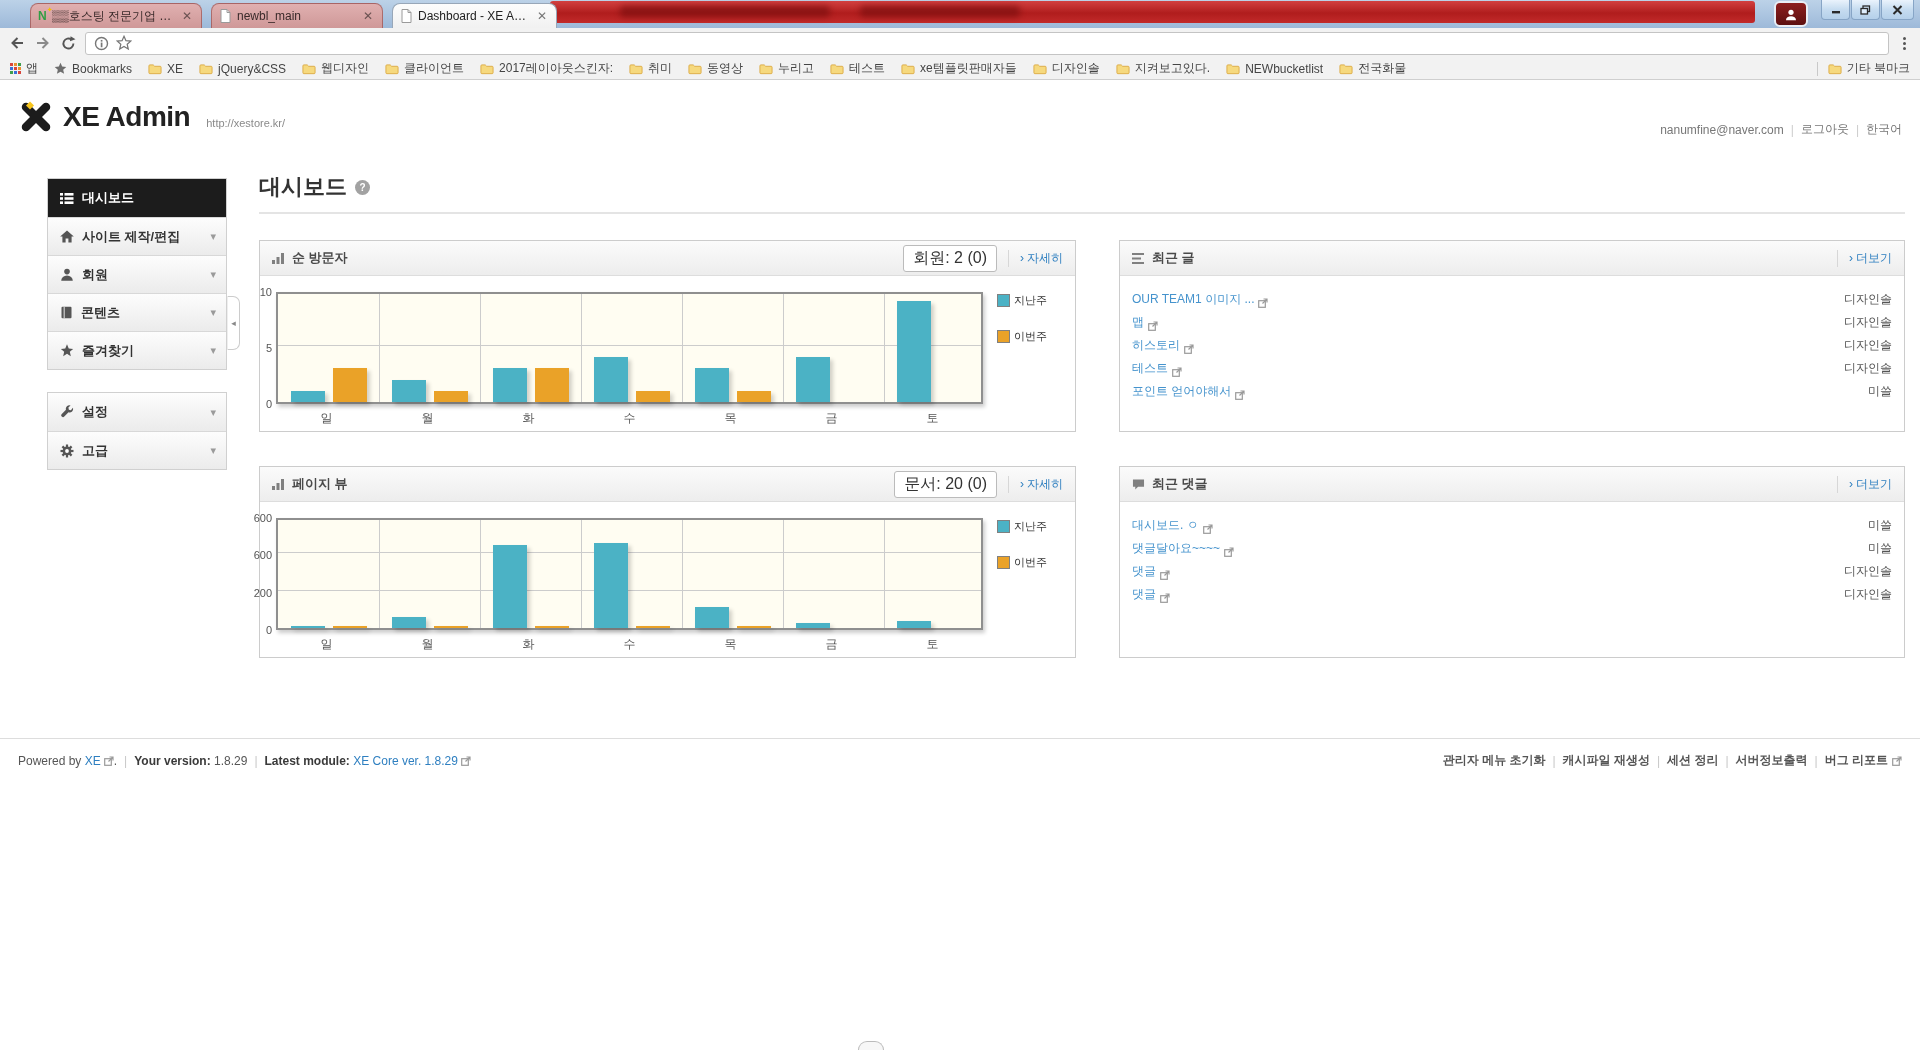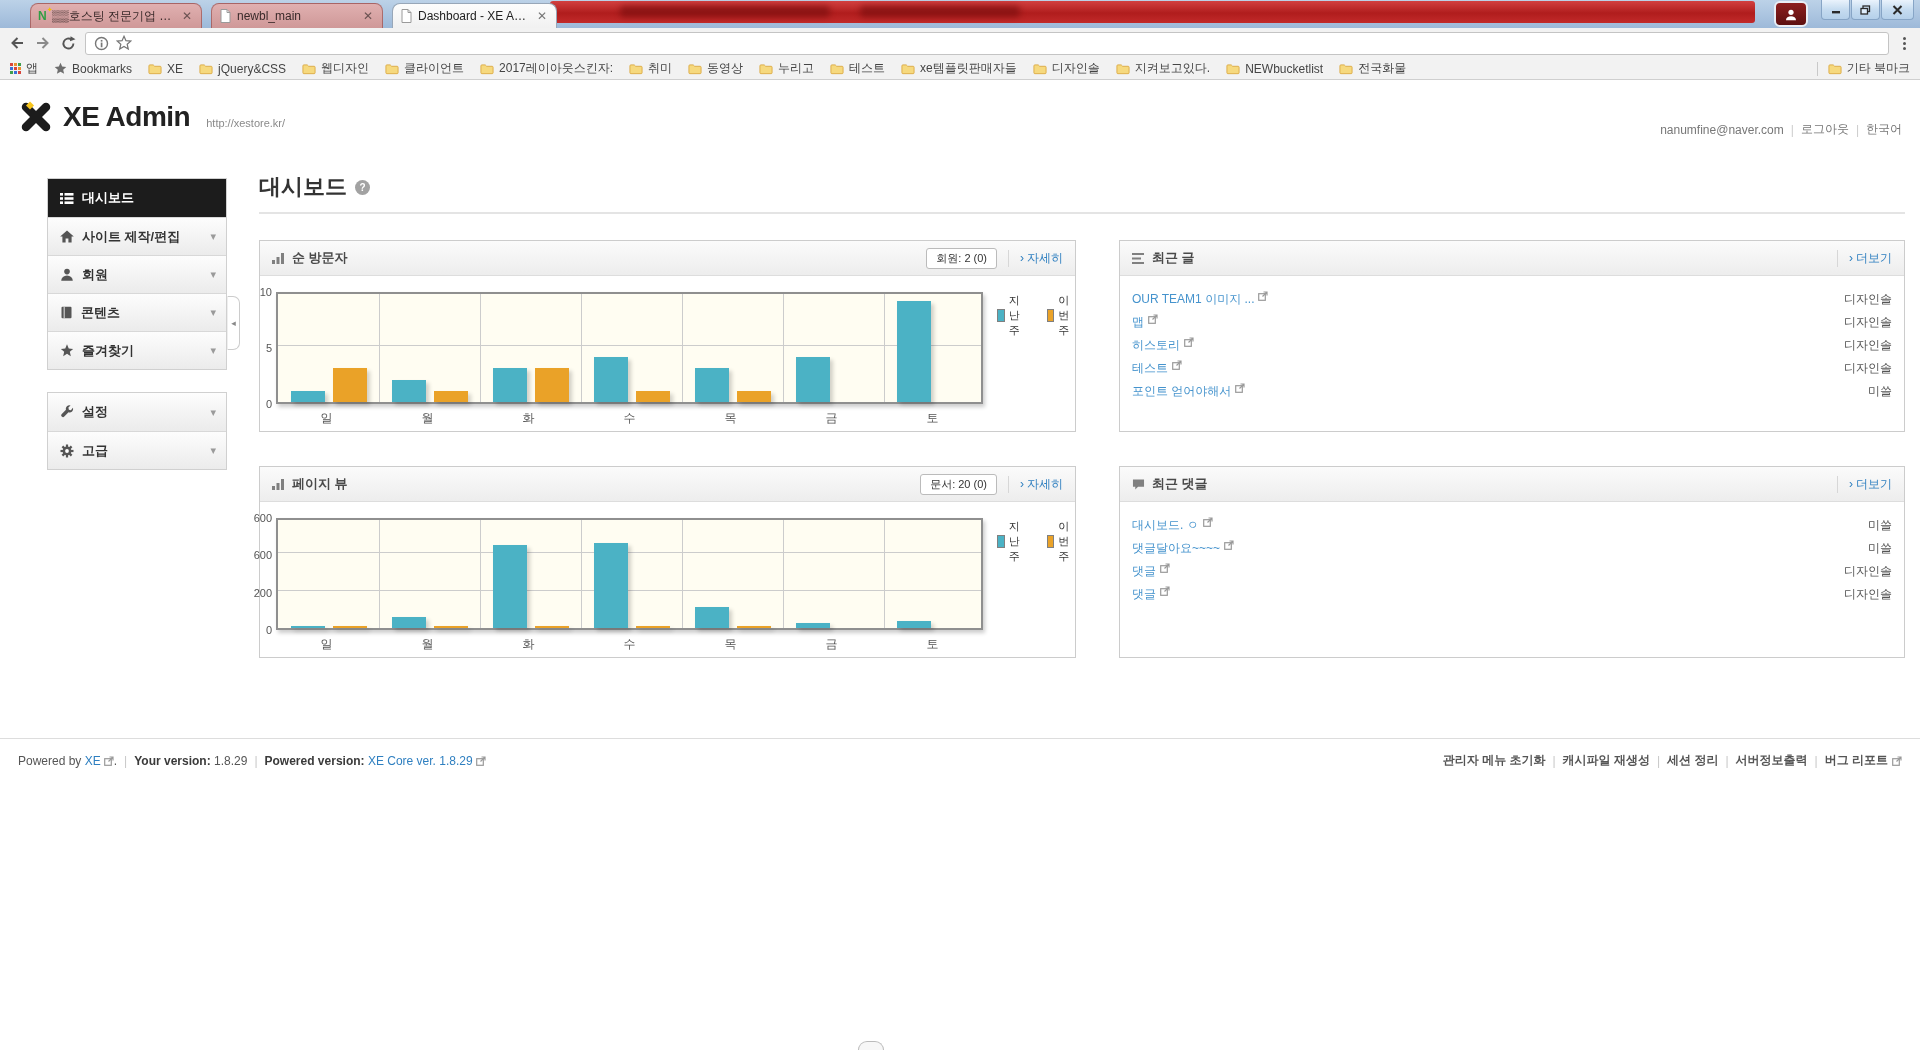--- a/index.html
+++ b/index.html
@@ -83,43 +83,43 @@
   .title-divider { border-bottom:2px solid #e4e4e4; margin-top:10px; }
 
   .grid { display:grid; grid-template-columns:817px auto; gap:34px 43px; margin-top:26px; }
 
   .panel { border:1px solid #ccc; background:#fff; height:192px; }
   .panel-header { height:35px; background:linear-gradient(#fbfbfb,#ededed);
     border-bottom:1px solid #ddd; display:flex; align-items:center; padding:0 12px; }
   .panel-title { font-size:13px; font-weight:bold; color:#4a4a4a; margin-left:7px; }
   .header-right { margin-left:auto; display:flex; align-items:center; gap:11px; }
   .badge { background:#fff; border:1px solid #bbb; border-radius:3px; padding:2px 9px;
-    font-size:11px; color:#333; }
+    font-size:16px; color:#333; }
   .more-link { color:#2e7fc0; font-size:12px; border-left:1px solid #d7d7d7;
     padding-left:11px; display:flex; align-items:center; gap:3px; cursor:pointer; }
   .more-link .arr { font-size:12px; }
 
   
   .chart-body { position:relative; height:155px; font-size:11px; }
   .plot { position:absolute; left:16px; top:16px; width:707px; height:112px;
     background:#fffdf2; border:2px solid #8f8f8f; box-shadow:2px 3px 4px rgba(0,0,0,.2); }
   .gridline-v { position:absolute; top:0; bottom:0; width:1px; background:#ccc; }
   .gridline-h { position:absolute; left:0; right:0; height:1px; background:#ccc; }
   .bar { position:absolute; bottom:0; box-shadow:3px 3px 4px rgba(0,0,0,.18); }
   .ylab { position:absolute; width:40px; text-align:right; color:#555; }
   .xlab { position:absolute; text-align:center; color:#555; font-size:12px; top:134px; }
-  .legend { position:absolute; left:737px; top:17px; display:flex; flex-direction:row; gap:21px; }
+  .legend { position:absolute; left:737px; top:17px; display:flex; flex-direction:column; gap:21px; }
   .legend-row { display:flex; align-items:center; gap:4px; }
   .swatch { width:13px; height:13px; border:1px solid #808080; }
   .legend-label { font-size:11px; color:#333; }
 
   
   .list-body { padding:12px 12px 0; }
   .list-row { display:flex; align-items:center; height:23px; font-size:12px; }
-  .row-link { color:#4593cd; display:flex; align-items:flex-start; gap:4px; cursor:pointer; }
+  .row-link { color:#4593cd; display:flex; align-items:flex-end; gap:4px; cursor:pointer; }
   .row-cat { margin-left:auto; color:#555; }
 
   
   .page-divider { border-top:1px solid #ddd; margin-top:80px; }
   .footer { display:flex; align-items:center; padding:13px 18px; font-size:12px; color:#555; }
   .footer b { color:#3a3a3a; }
   .footer .sep { color:#c8c8c8; margin:0 7px; }
   .blue-link { color:#2e7fc0; cursor:pointer; }
   .footer-right { margin-left:auto; display:flex; align-items:center; }
   .footer-right span.f-link { color:#555; cursor:pointer;font-weight:bold; }
@@ -706,21 +706,21 @@
   <span id="ext1" style="margin-left:3px">
       <svg width="10" height="10" viewBox="0 0 10 10">
         <rect x="0.7" y="2.7" width="6.6" height="6.6" fill="none" stroke="#9a9a9a" stroke-width="1.2"></rect>
         <path d="M4.5 5.5 L9 1 M5.5 1 h3.5 v3.5" fill="none" stroke="#9a9a9a" stroke-width="1.2"></path>
       </svg>
     </span>.
   <span class="sep">|</span>
   <b>Your version:</b>&nbsp;
   <span>1.8.29</span>
   <span class="sep">|</span>
-  <b>Powered version:</b>&nbsp;
+  <b>Latest module:</b>&nbsp;
   <span class="blue-link">XE Core ver. 1.8.29</span>
   <span id="ext2" style="margin-left:3px">
       <svg width="10" height="10" viewBox="0 0 10 10">
         <rect x="0.7" y="2.7" width="6.6" height="6.6" fill="none" stroke="#9a9a9a" stroke-width="1.2"></rect>
         <path d="M4.5 5.5 L9 1 M5.5 1 h3.5 v3.5" fill="none" stroke="#9a9a9a" stroke-width="1.2"></path>
       </svg>
     </span>
   <span class="footer-right" id="footer-links">
       <span class="f-link">관리자 메뉴 초기화</span>
       <span class="sep">|</span>

